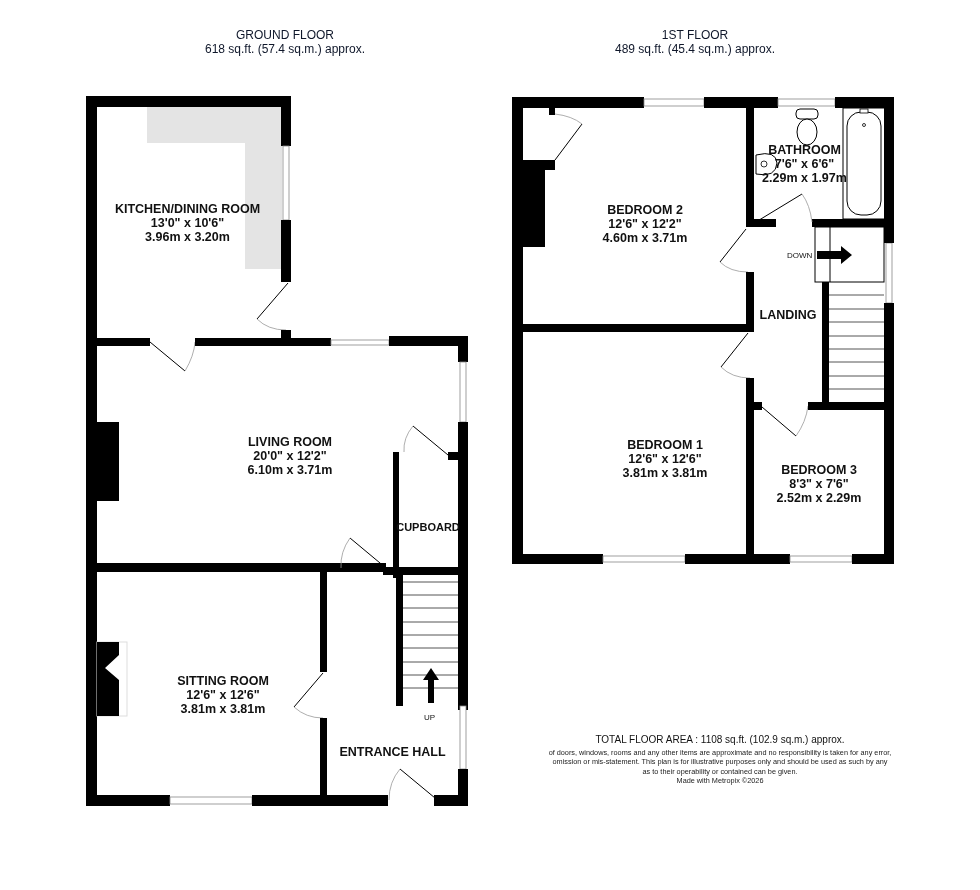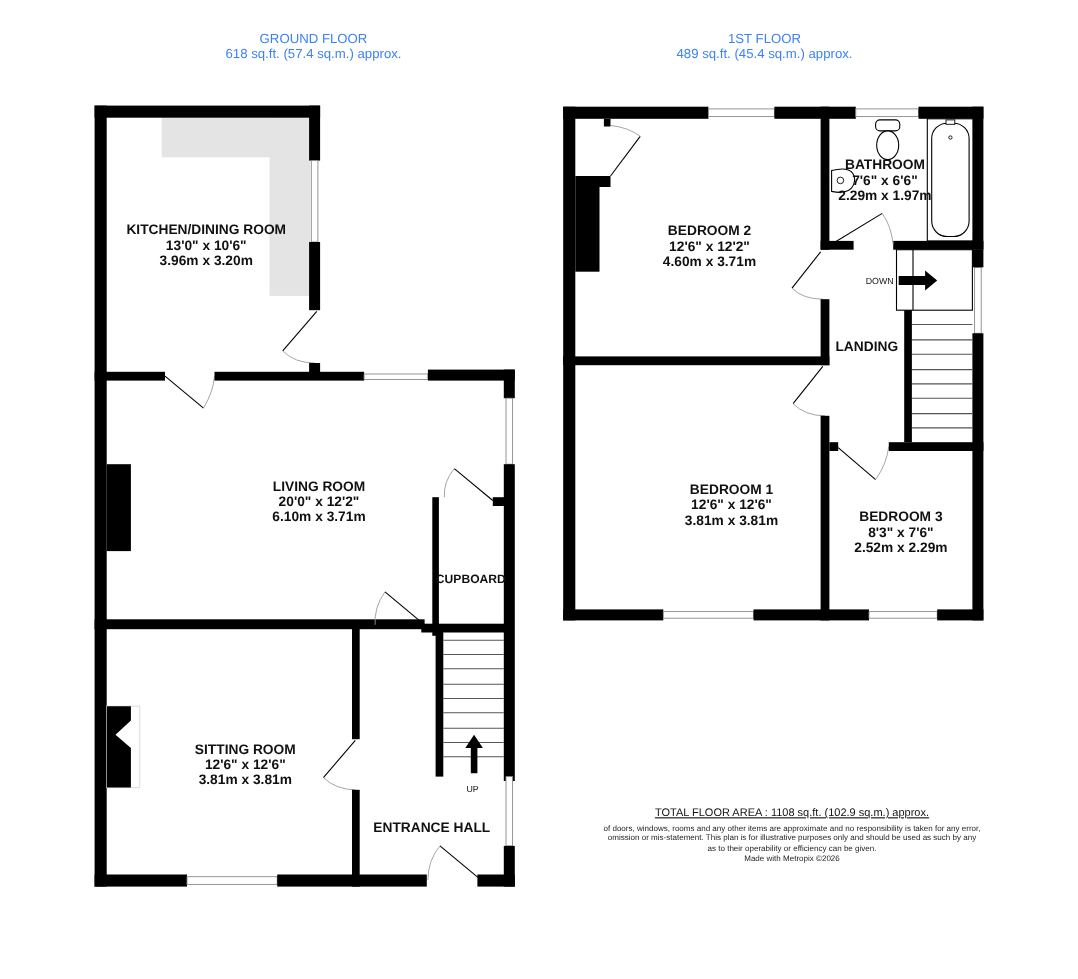--- a/index.html
+++ b/index.html
@@ -1,31 +1,31 @@
 <!DOCTYPE html>
 <html><head>
 <meta charset="utf-8">
 <style>
   html, body { margin: 0; padding: 0; background: #ffffff; }
   body { width: 980px; height: 890px; position: relative; overflow: hidden; font-family: "Liberation Sans", sans-serif; color: #000; }
-  .floor-heading { position: absolute; text-align: center; font-size: 12px; line-height: 14px; color: #3b82f6; }
+  .floor-heading { position: absolute; text-align: center; font-size: 12px; line-height: 14px; color: #0f172a; }
   .floor-heading .t { display: block; }
   #gf-heading { left: 180px; top: 28px; width: 210px; }
   #ff-heading { left: 590px; top: 28px; width: 210px; }
   svg#plan { position: absolute; left: 0; top: 0; }
   .wall { fill: #000; }
   .win { fill: #fff; stroke: #888; stroke-width: 0.8; }
   .door-leaf { stroke: #000; stroke-width: 1; fill: none; }
   .door-arc { stroke: #999; stroke-width: 0.8; fill: none; }
   .stair { stroke: #555; stroke-width: 1; fill: none; }
   .kitchen-unit { fill: #e4e4e4; }
   .room-label { position: absolute; text-align: center; font-weight: bold; font-size: 12.5px; line-height: 14px; color: #111; white-space: nowrap; }
   .room-label span { display: block; }
   .small-label { position: absolute; font-size: 8px; color: #111; }
-  #total-area { position: absolute; left: 520px; top: 734px; width: 400px; text-align: center; font-size: 10px; color: #111; text-decoration: underline; }
+  #total-area { position: absolute; left: 520px; top: 734px; width: 400px; text-align: center; font-size: 10px; color: #111; }
   #disclaimer { position: absolute; left: 520px; top: 748px; width: 400px; text-align: center; font-size: 7.3px; line-height: 9.3px; color: #222; }
 </style>
 </head>
 <body>
 
 <div id="gf-heading" class="floor-heading">
   <span class="t">GROUND FLOOR</span>
   <span class="t">618 sq.ft. (57.4 sq.m.) approx.</span>
 </div>
 <div id="ff-heading" class="floor-heading">
@@ -234,15 +234,15 @@
   <span>BEDROOM 3</span>
   <span>8'3"  x 7'6"</span>
   <span>2.52m  x 2.29m</span>
 </div>
 <div class="small-label" style="left:787px; top:251px;">DOWN</div>
 
 <div id="total-area">TOTAL FLOOR AREA : 1108 sq.ft. (102.9 sq.m.) approx.</div>
 <div id="disclaimer">
   <div>of doors, windows, rooms and any other items are approximate and no responsibility is taken for any error,</div>
   <div>omission or mis-statement. This plan is for illustrative purposes only and should be used as such by any</div>
-  <div>as to their operability or efficiency can be given.</div>
+  <div>as to their operability or contained can be given.</div>
   <div>Made with Metropix ©2026</div>
 </div>
 
 </body></html>

